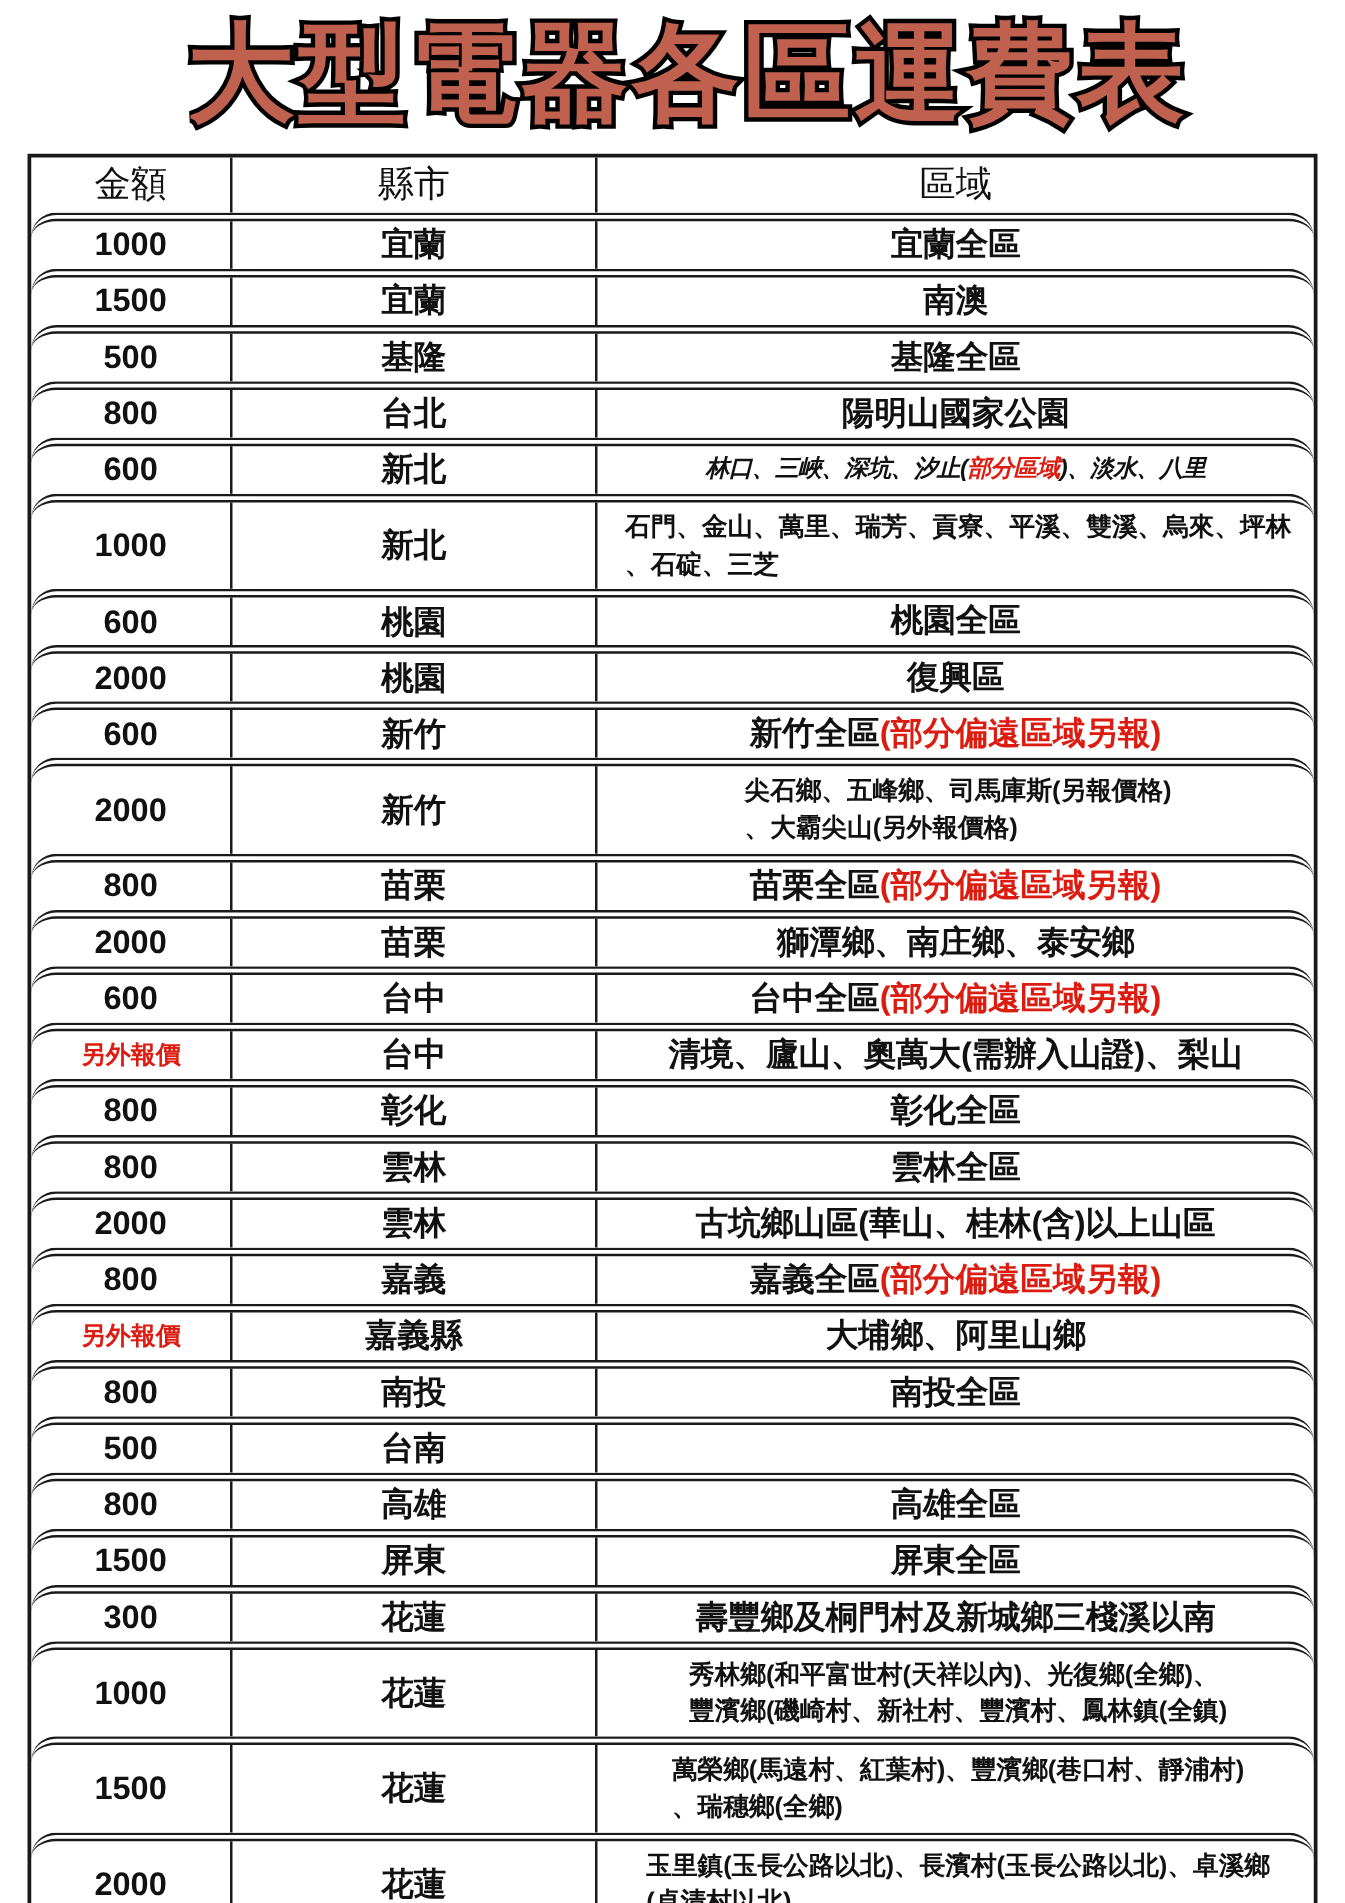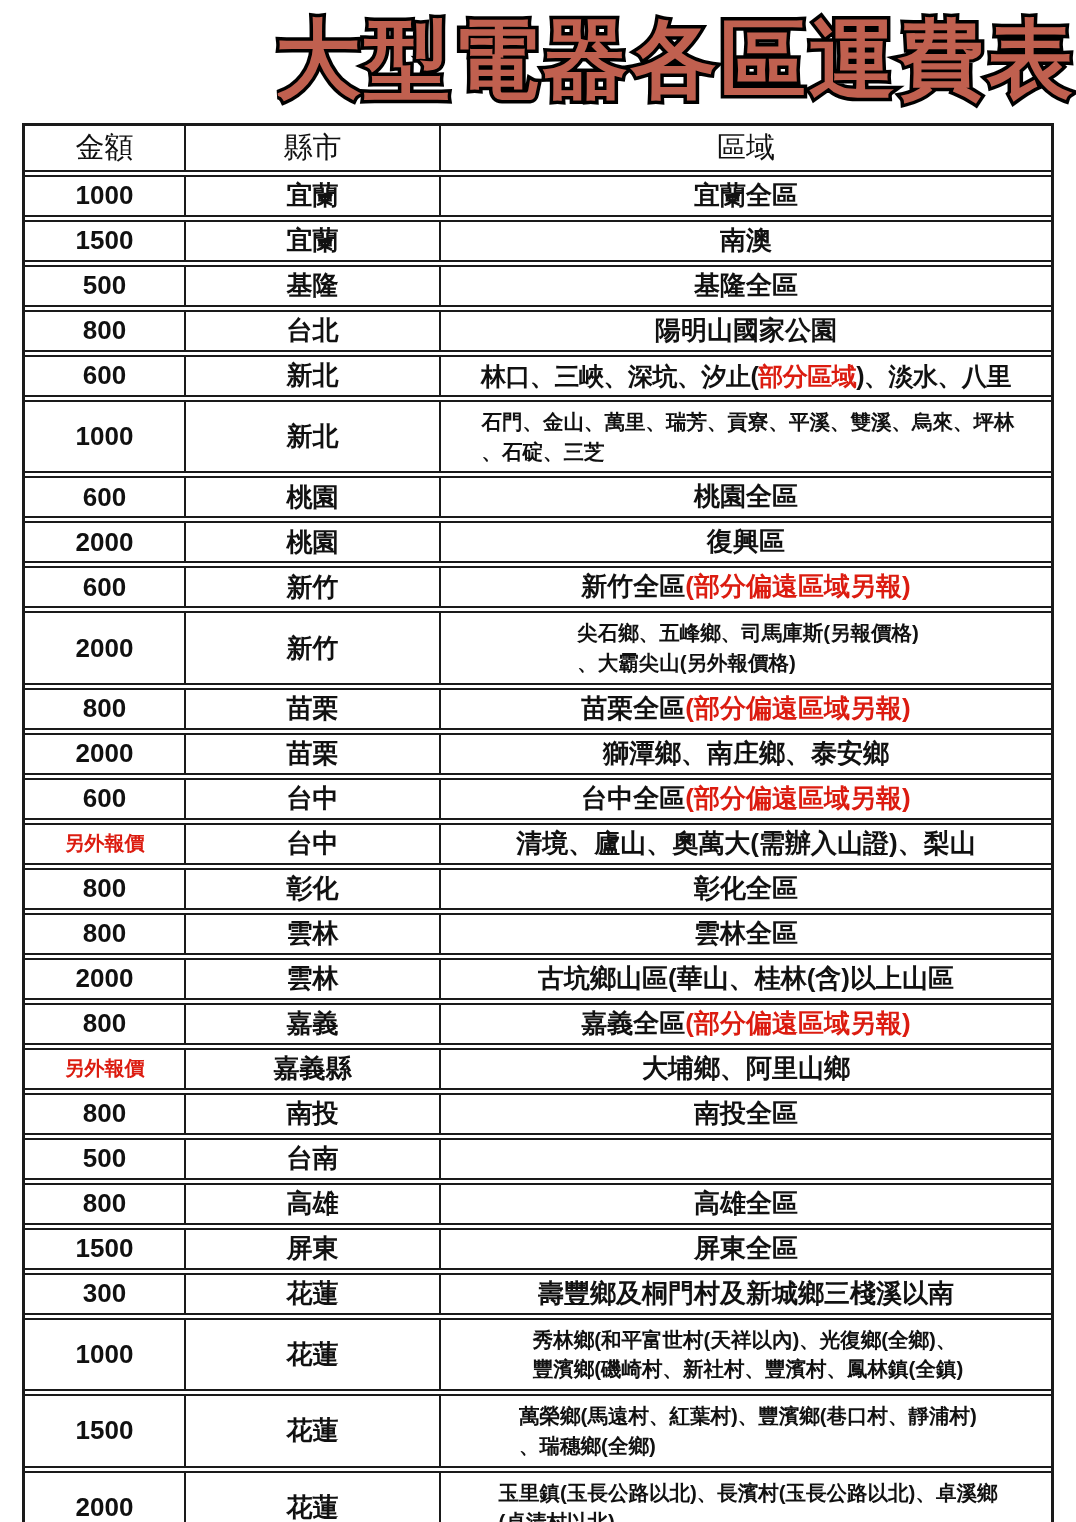--- a/index.html
+++ b/index.html
@@ -3,55 +3,55 @@
 <meta charset="utf-8">
 <style>
   html,body{margin:0;padding:0;background:#ffffff;}
   body{
     width:1076px;
     font-family:"Liberation Sans","DejaVu Sans",sans-serif;
     color:#111;
   }
   .page{width:1076px;min-height:1522px;box-sizing:border-box;padding-top:6px;}
   .title{
-    text-align:right;
+    text-align:center;
     font-size:86px;
     font-weight:bold;
     letter-spacing:3px;
     margin:4px 0 14px 0;
     color:var(--title-fill,#c0604f);
     -webkit-text-stroke:7px #000;
     paint-order:stroke fill;
     line-height:1.15;
     white-space:nowrap;
     padding-left:24px;
   }
   .ftable{
     width:1032px;
     margin:0 auto;
     border:3px solid var(--border-col,#1a1a1a);
     box-sizing:border-box;
     background:#fff;
   }
   .trow{display:flex;align-items:stretch;min-height:38px;}
-  .trow + .trow{border-top:7px double var(--border-col,#1a1a1a);}
+  .trow + .trow{border-top:7px double var(--border-col,#1a1a1a);border-radius:20px;}
   .cell{
     display:flex;align-items:center;justify-content:center;
     box-sizing:border-box;
     text-align:center;
   }
   .c1{width:161px;border-right:2px solid var(--border-col,#1a1a1a);}
-  .c2{width:255px;border-right:2px solid var(--border-col,#1a1a1a);}
+  .c2{width:292px;border-right:2px solid var(--border-col,#1a1a1a);}
   .c3{flex:1;padding:2px 6px;}
   .hcell{font-size:29px;font-weight:normal;min-height:40px;}
   .amount,.county{font-size:26px;font-weight:bold;}
   .amount.red{font-size:20px;}
   .region{font-size:26px;font-weight:bold;white-space:pre-line;line-height:1.3;}
   .region span{white-space:pre-line;}
-  .fit .regioninner{font-size:25px;letter-spacing:-0.5px;}
+  .fit .regioninner{font-size:19px;letter-spacing:-0.5px;font-style:italic;}
   .tall{min-height:58px;}
   .tall .c3{justify-content:center;text-align:left;padding:5px 4px 5px 8px;}
   .tall .regioninner{font-size:20.5px;line-height:1.45;}
   .red{color:var(--table-red,#dc1c10);}
 </style>
 </head>
 <body>
 
 <div class="page">
   <h1 class="title">大型電器各區運費表</h1>

